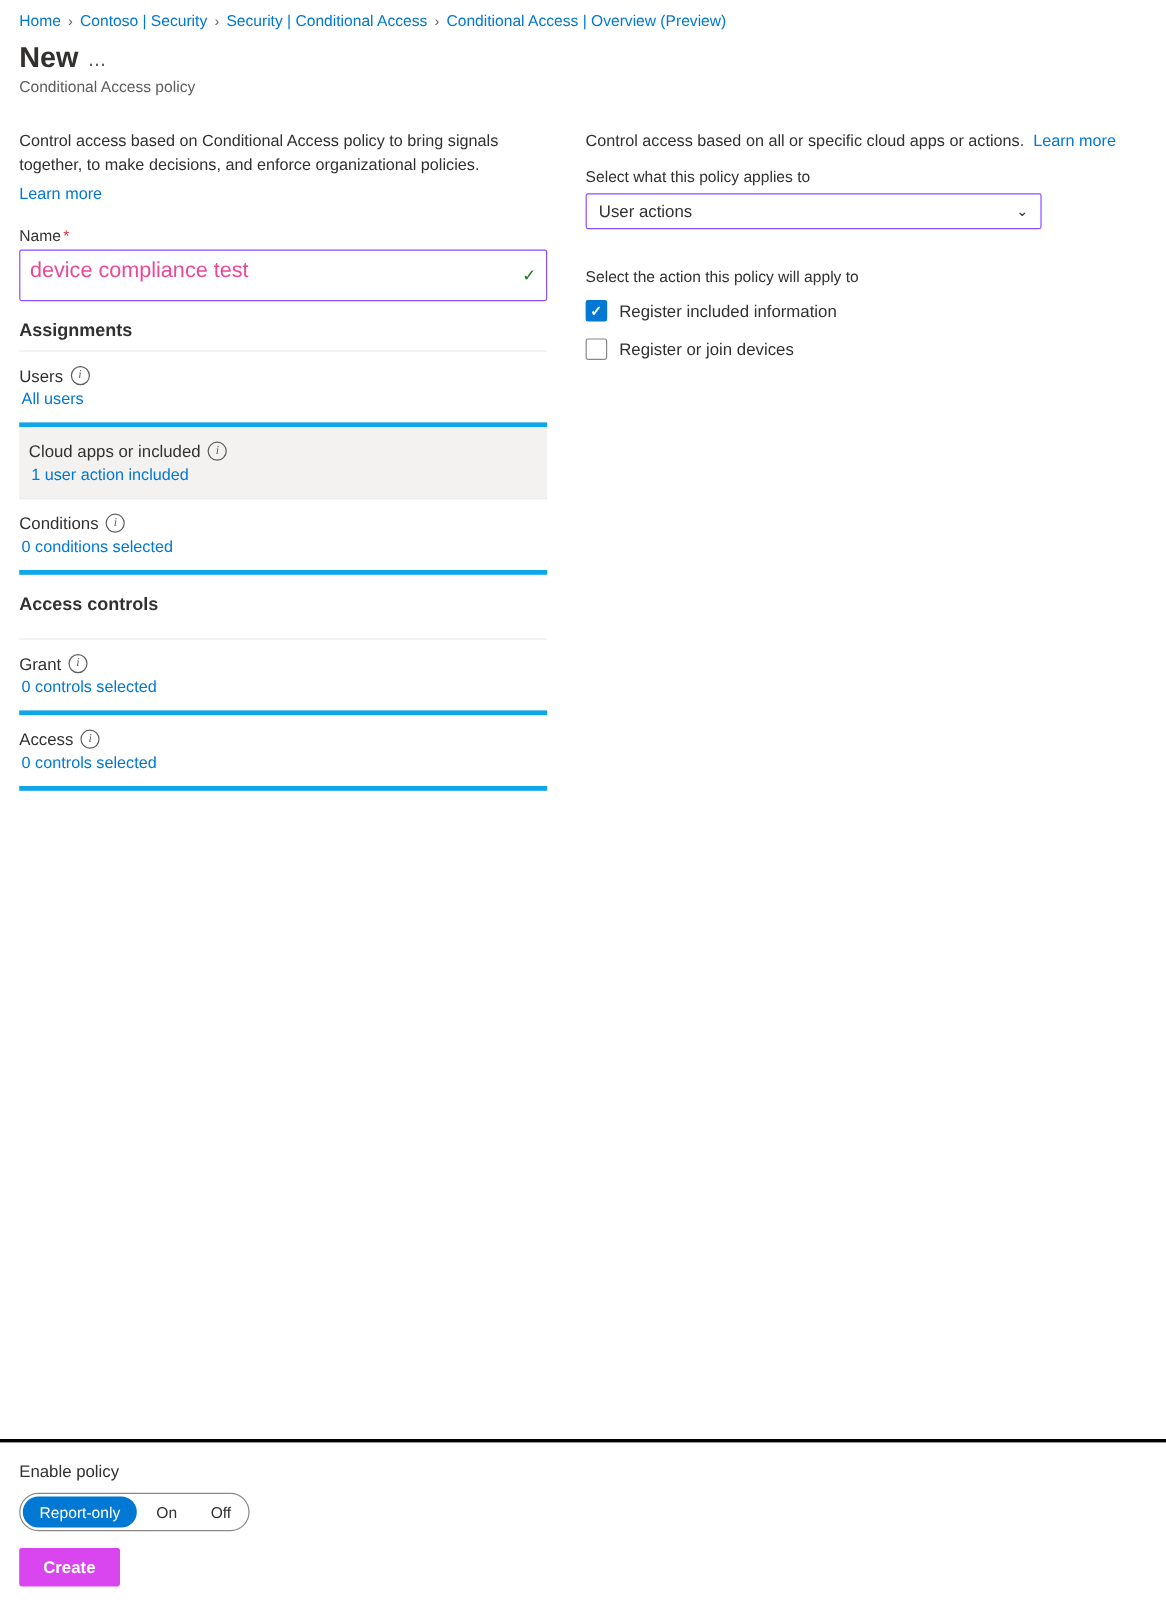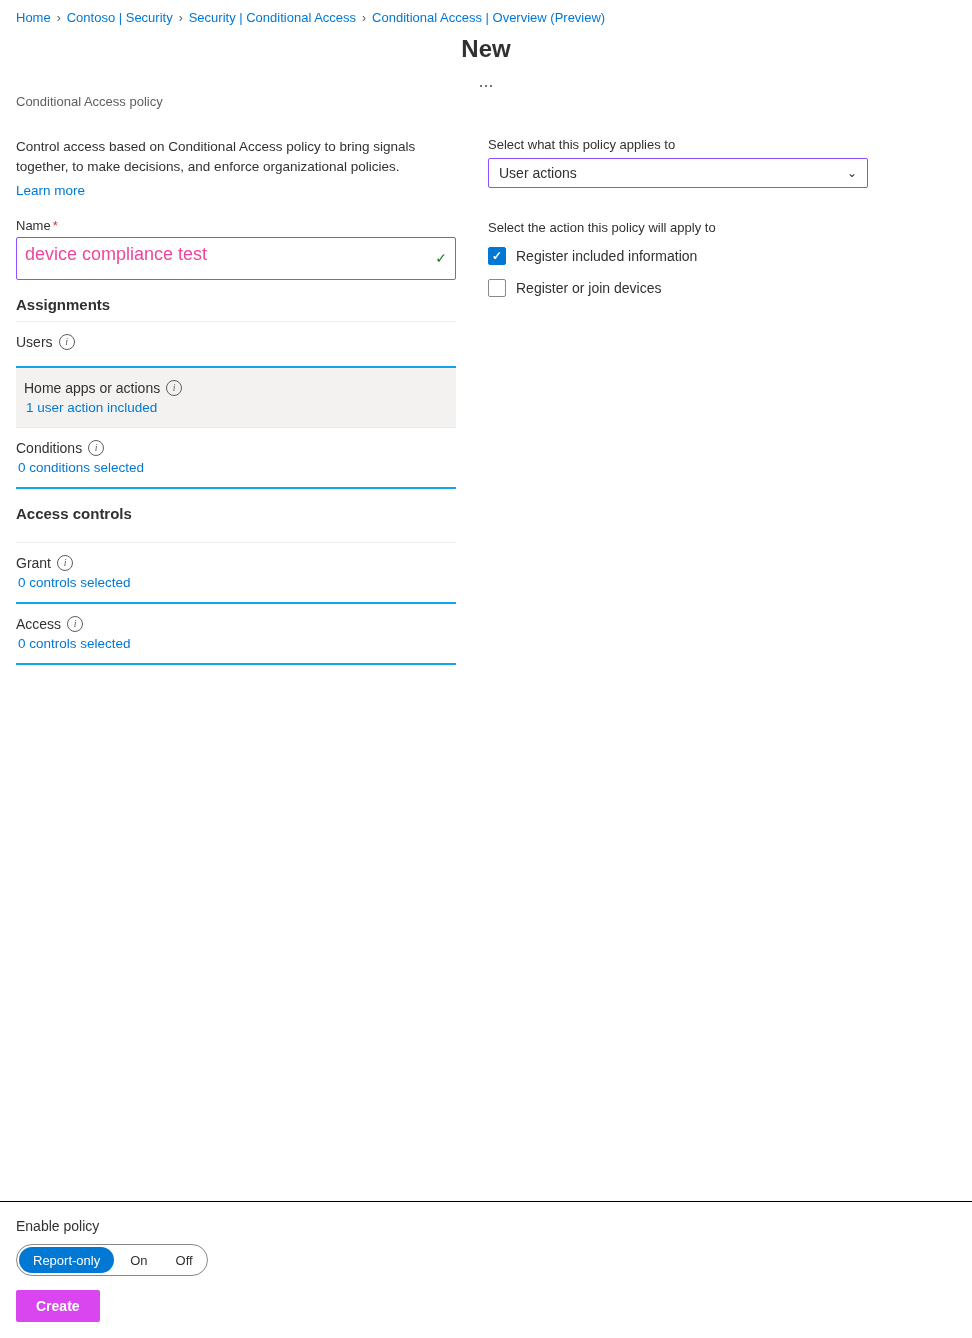--- a/index.html
+++ b/index.html
@@ -33,21 +33,20 @@
     .page-header {
       padding: 4px 16px 12px 16px;
     }
     .page-title {
       font-size: 24px;
       font-weight: 600;
       color: #323130;
       display: flex;
       align-items: center;
       gap: 8px;
-      flex-direction: column;
     }
     .page-title .ellipsis {
       font-size: 18px;
       color: #605e5c;
       font-weight: 400;
     }
     .page-subtitle {
       font-size: 13px;
       color: #605e5c;
       margin-top: 2px;
@@ -114,21 +113,21 @@
     }
     .section-header {
       font-size: 15px;
       font-weight: 600;
       color: #323130;
       padding: 16px 0 8px 0;
       border-bottom: 1px solid #edebe9;
     }
     .assignment-row {
       padding: 12px 0;
-      border-bottom: 2px solid #0ea5e9;
+      border-bottom: 4px solid #0ea5e9;
     }
     .assignment-row-title {
       display: flex;
       align-items: center;
       gap: 6px;
       font-size: 14px;
       color: #323130;
       margin-bottom: 4px;
     }
     .info-icon {
@@ -238,21 +237,21 @@
       font-size: 14px;
       color: #323130;
     }
     
     .bottom-bar {
       position: fixed;
       bottom: 0;
       left: 0;
       width: 972px;
       background: #fff;
-      border-top: 1px solid #000000;
+      border-top: 3px solid #000000;
       padding: 16px 16px;
     }
     .enable-policy-label {
       font-size: 14px;
       color: #323130;
       margin-bottom: 10px;
       font-weight: 400;
     }
     .toggle-group {
       display: flex;
@@ -341,26 +340,27 @@
 
       
       <div class="section-header">Assignments</div>
 
       
       <div class="assignment-row">
         <div class="assignment-row-title">
           <span>Users</span>
           <span class="info-icon">i</span>
         </div>
+        <div class="assignment-row-value">All users</div>
       </div>
 
       
       <div class="cloud-apps-row">
         <div class="assignment-row-title">
-          <span>Home apps or actions</span>
+          <span>Cloud apps or included</span>
           <span class="info-icon">i</span>
         </div>
         <div class="assignment-row-value">1 user action included</div>
       </div>
 
       
       <div class="assignment-row">
         <div class="assignment-row-title">
           <span>Conditions</span>
           <span class="info-icon">i</span>
@@ -385,20 +385,24 @@
         <div class="assignment-row-title">
           <span>Access</span>
           <span class="info-icon">i</span>
         </div>
         <div class="assignment-row-value">0 controls selected</div>
       </div>
 
     </div>
 
     <div class="right-panel">
+      <p class="right-desc">
+        <span>Control access based on all or specific cloud apps or actions.</span>
+        &nbsp;<a class="learn-more-link">Learn more</a>
+      </p>
 
       <div class="select-label">Select what this policy applies to</div>
 
       <div class="dropdown-wrapper">
         <span class="dropdown-value">User actions</span>
         <span class="dropdown-chevron">⌄</span>
       </div>
 
       <div class="action-label">Select the action this policy will apply to</div>
 

